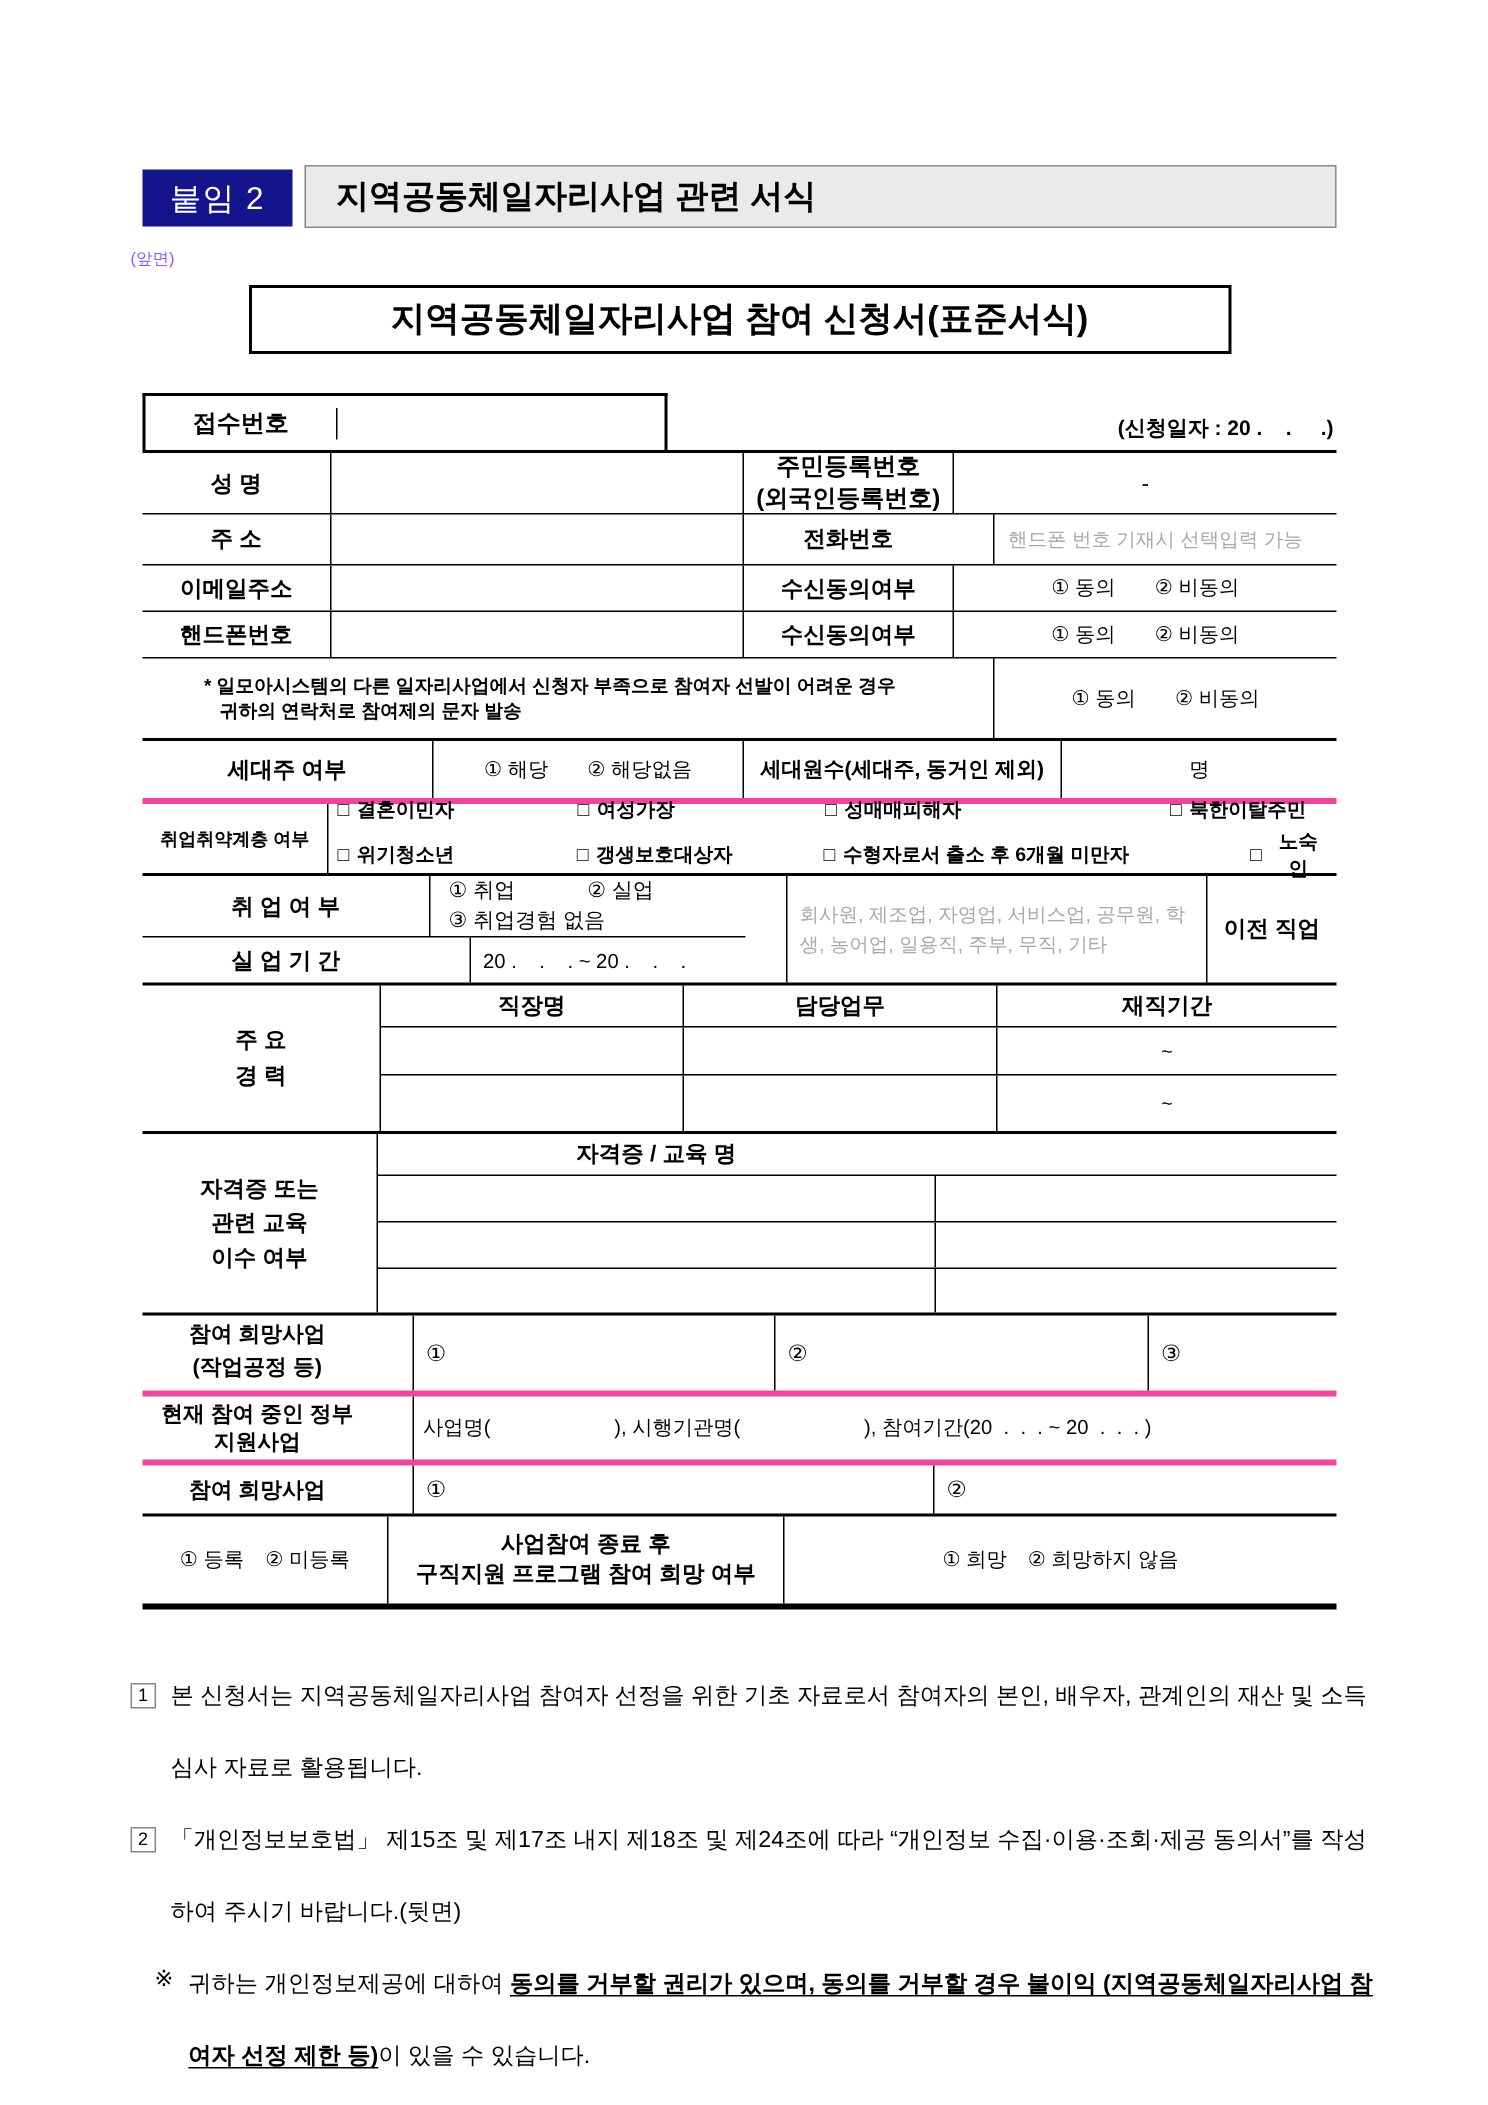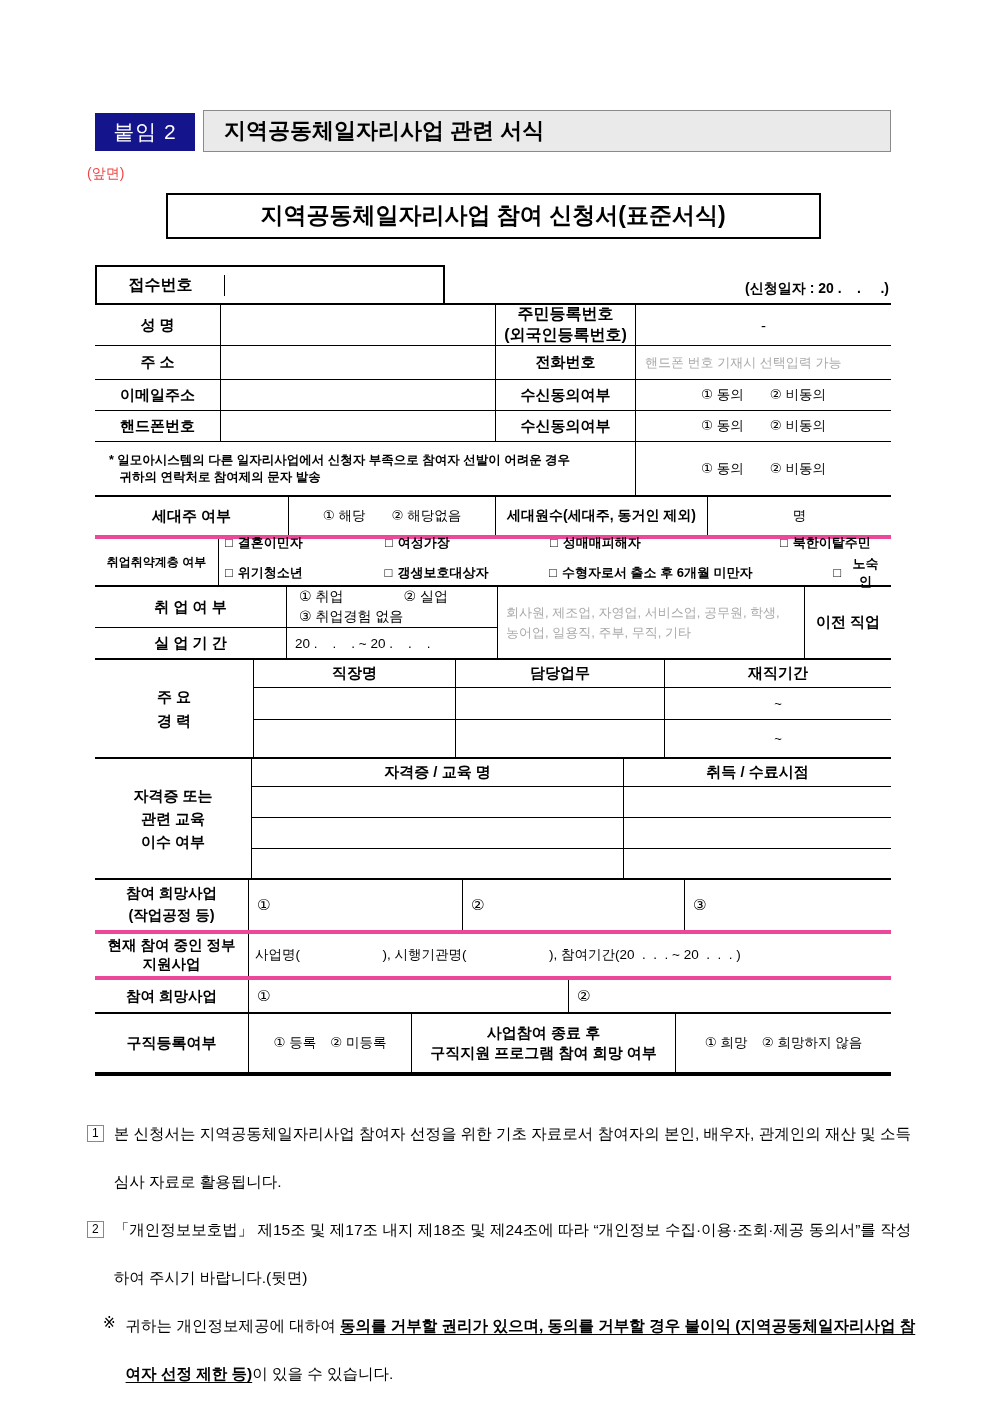--- a/index.html
+++ b/index.html
@@ -10,21 +10,21 @@
     color:#000; position:relative;
   }
   .content { margin-left:95px; width:796px; padding-top:110px; }
 
   
   .hdr { display:flex; align-items:flex-start; }
   .badge { width:100px; height:38px; margin-top:3px; color:#fff; font-weight:normal; font-size:21px;
            display:flex; align-items:center; justify-content:center; letter-spacing:1px; }
   .banner { flex:1; margin-left:8px; height:42px; border:1px solid #8a8a8a;
             display:flex; align-items:center; padding-left:20px; font-weight:bold; font-size:22px; }
-  .side { font-size:14px; margin:13px 0 8px -8px; color:#ef4444; }
+  .side { font-size:11px; margin:13px 0 8px -8px; color:#8b5cf6; }
   .title-box { width:655px; margin:10px auto 26px; border:2px solid #000; text-align:center;
                font-weight:bold; font-size:23px; padding:5px 0 6px; }
 
   
   .receipt-row { position:relative; height:38px; }
   .receipt-box { position:absolute; left:0; top:0; width:350px; height:38px;
                  border:2px solid #000; border-bottom:none; display:flex;align-items:center; }
   .receipt-label { width:128px; border-right:1px solid #000; display:flex; align-items:center;
                    justify-content:center; font-weight:bold; font-size:16px; }
   .receipt-input { flex:1; }
@@ -36,36 +36,36 @@
   .sect.bb2 { border-bottom:2px solid #000; }
   .sect.bb4 { border-bottom:4px solid #000; }
   .row { display:flex; align-items:stretch; }
   .sect > .row + .row, .col > .row + .row { border-top:1px solid #000; }
   .c { display:flex; align-items:center; justify-content:center; text-align:center;
        font-weight:bold; font-size:15px; flex-shrink:0; }
   .c + .c, .bl { border-left:1px solid #000; }
   .col { display:flex; flex-direction:column; flex:1; border-left:1px solid #000; }
   .col .row .c:first-child { border-left:none; }
   .flex1 { flex:1; }
-  .ta-l { justify-content:flex-start; text-align:left; }
+  .ta-l { justify-content:flex-start; text-align:left;margin-left:27px; }
   .norm { font-weight:normal; }
   .pre { white-space:pre-line; }
   .prew { white-space:pre-wrap; }
   .ph { color:#a9a9a9; font-weight:normal; font-size:13px; }
   .opts { display:flex; align-items:center; justify-content:center; gap:26px; font-weight:normal; font-size:13.5px; }
   .opts.tight { gap:14px; }
   .pad { padding:0 9px; }
 
   .chkline { display:flex; align-items:center; width:100%; padding:0 6px; }
   .chkitem { font-weight:bold; font-size:13px; display:flex; align-items:center; gap:5px; }
   .chk { font-weight:normal; font-size:13px; }
 
   .emp-opts { display:flex; flex-direction:column; justify-content:center; align-items:flex-start;
               padding-left:12px; font-weight:normal; font-size:14px; gap:2px; }
-  .emp-line { display:flex; gap:60px; }
+  .emp-line { display:flex; gap:48px; }
 
   
   .notes { margin:34px 0 0 -8px; width:832px; font-size:15.5px; }
   .note { display:flex; align-items:flex-start; }
   .nmark { display:inline-block; border:1px solid #888; font-size:12px; line-height:15px;
            padding:0 4px; margin:15px 10px 0 0; flex-shrink:0; }
   .nmark.plain { border:none; font-size:15px; margin:13px 6px 0 12px; }
   .ntext { line-height:48px; }
   .u { font-weight:bold; text-decoration:underline; text-underline-offset:3px; }
 </style>
@@ -234,21 +234,20 @@
       </div>
     </div>
 
     <div class="sect bb2 row">
       <div class="c pre" style="width:156px; line-height:1.55">자격증 또는
 관련 교육
 이수 여부</div>
       <div class="col">
         <div class="row" style="height:27px">
           <div class="c" style="width:371px">자격증 / 교육 명</div>
-          <div class="c flex1">취득 / 수료시점</div>
         </div>
         <div class="row" style="height:31px">
           <div class="c" style="width:371px"></div>
           <div class="c flex1"></div>
         </div>
         <div class="row" style="height:31px">
           <div class="c" style="width:371px"></div>
           <div class="c flex1"></div>
         </div>
         <div class="row" style="height:30px">
@@ -278,21 +277,20 @@
     <div class="sect bb2">
       <div class="row" style="height:32px">
         <div class="c" style="width:153px; font-size:14.5px">참여 희망사업</div>
         <div class="c norm ta-l" style="width:320px; padding:0 8px">①</div>
         <div class="c norm ta-l flex1" style="padding:0 8px">②</div>
       </div>
     </div>
 
     <div class="sect bb4">
       <div class="row" style="height:58px">
-        <div class="c" style="width:153px">구직등록여부</div>
         <div class="c opts tight" style="width:163px">
           <span>① 등록</span>
           <span>② 미등록</span>
         </div>
         <div class="c pre" style="width:264px; padding:0 8px; line-height:1.35">사업참여 종료 후
 구직지원 프로그램 참여 희망 여부</div>
         <div class="c opts tight flex1">
           <span>① 희망</span>
           <span>② 희망하지 않음</span>
         </div>

